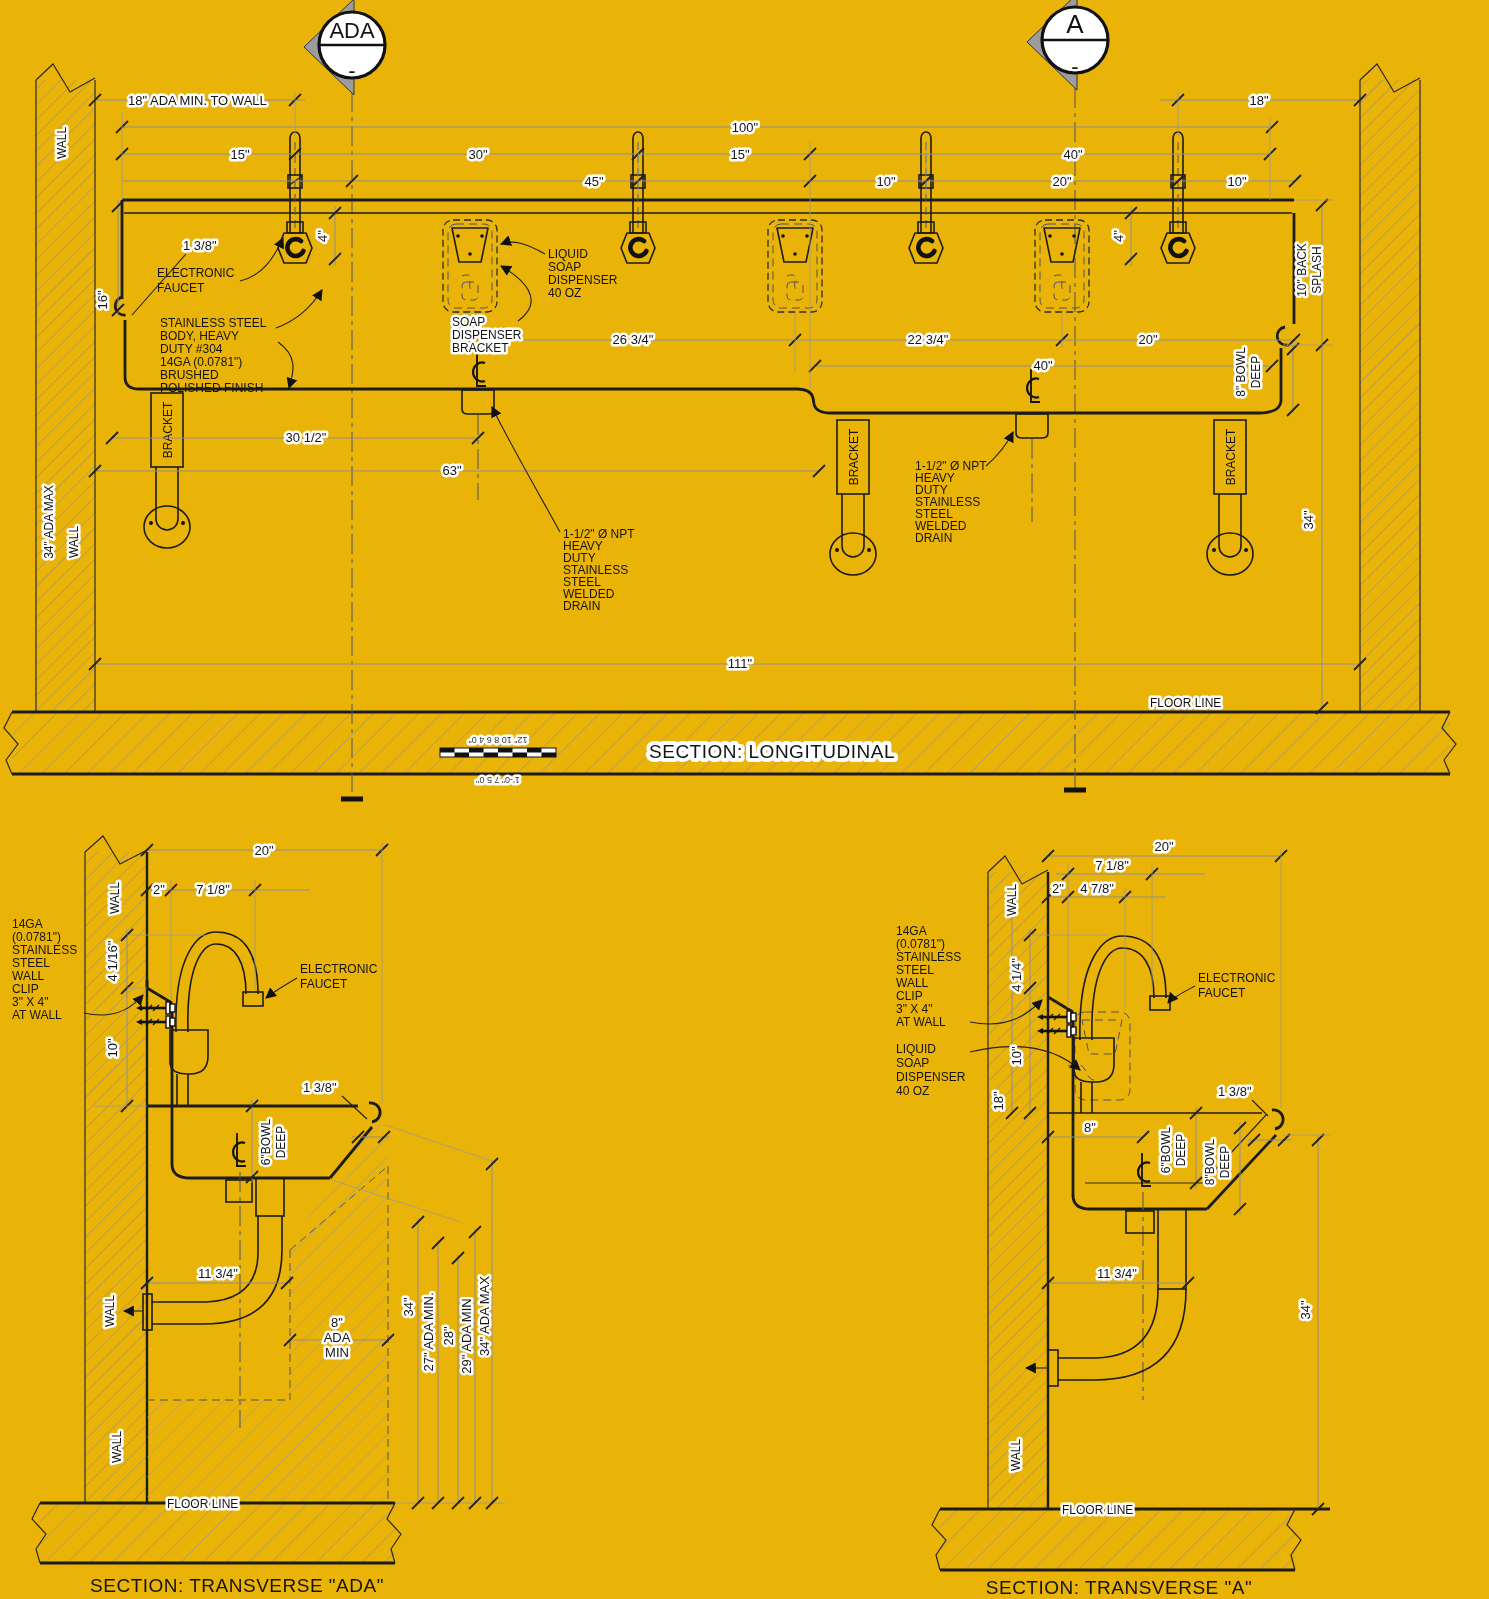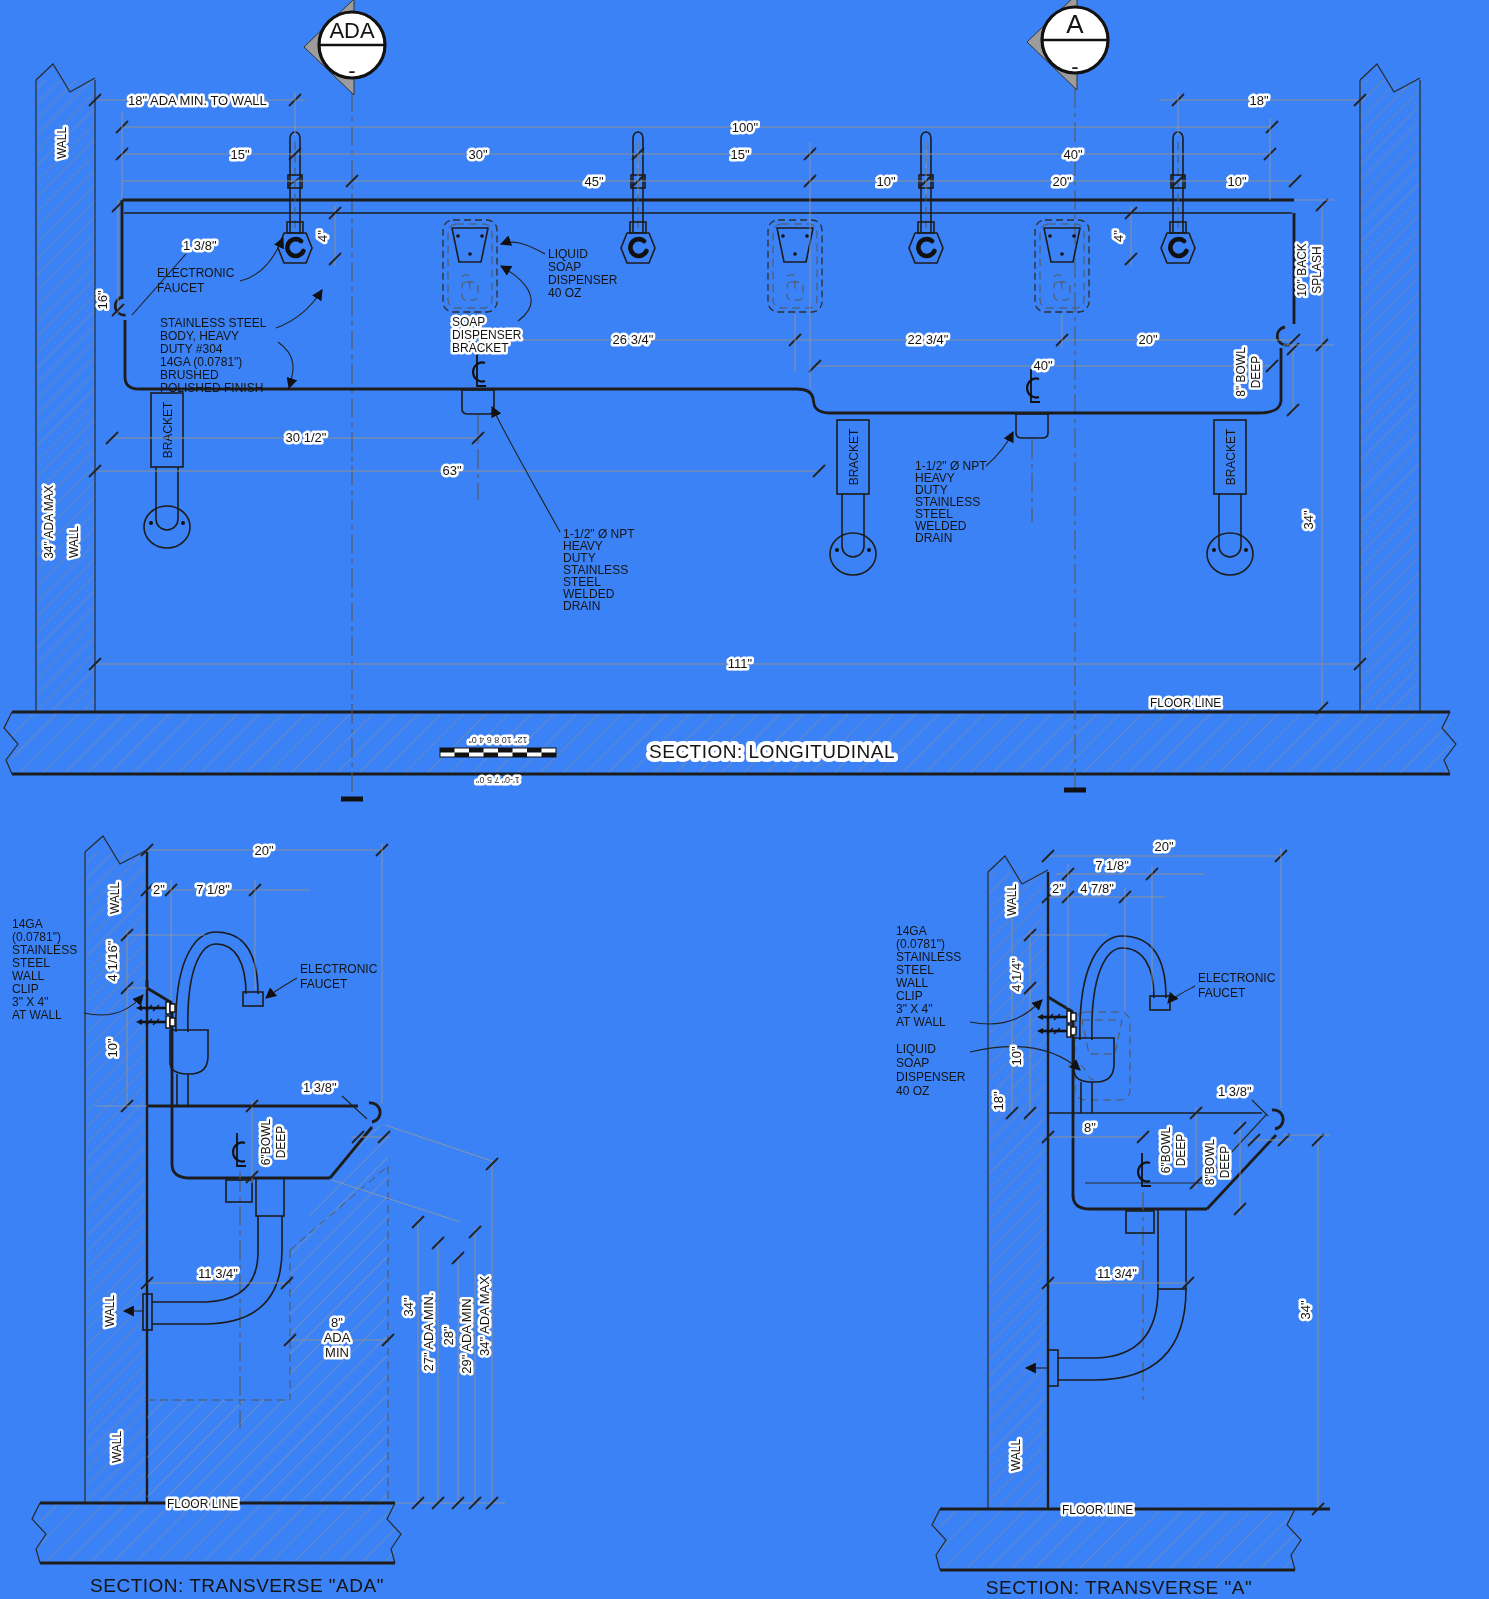--- a/index.html
+++ b/index.html
@@ -1,16 +1,16 @@
 <!DOCTYPE html>
 <html><head>
 <meta charset="utf-8">
 <style>
   html,body{margin:0;padding:0;background:#fff;}
-  #canvas{position:relative;width:1489px;height:1599px;background:#3b82f6;overflow:hidden;}
+  #canvas{position:relative;width:1489px;height:1599px;background:#eab308;overflow:hidden;}
   svg{display:block;}
   svg text{font-family:"Liberation Sans","DejaVu Sans",sans-serif;fill:#141414;}
   .d{font-size:13px;}
   .s{font-size:12px;}
   .t{font-size:19px;letter-spacing:.5px;}
   .mk{font-size:22px;}
   .mka{font-size:26px;}
   .tiny{font-size:9px;fill:#333;}
   .halo{paint-order:stroke;stroke:#ffffff;stroke-width:5px;stroke-linejoin:round;}
   .halo2{paint-order:stroke;stroke:#ffffff;stroke-width:8px;stroke-linejoin:round;}

